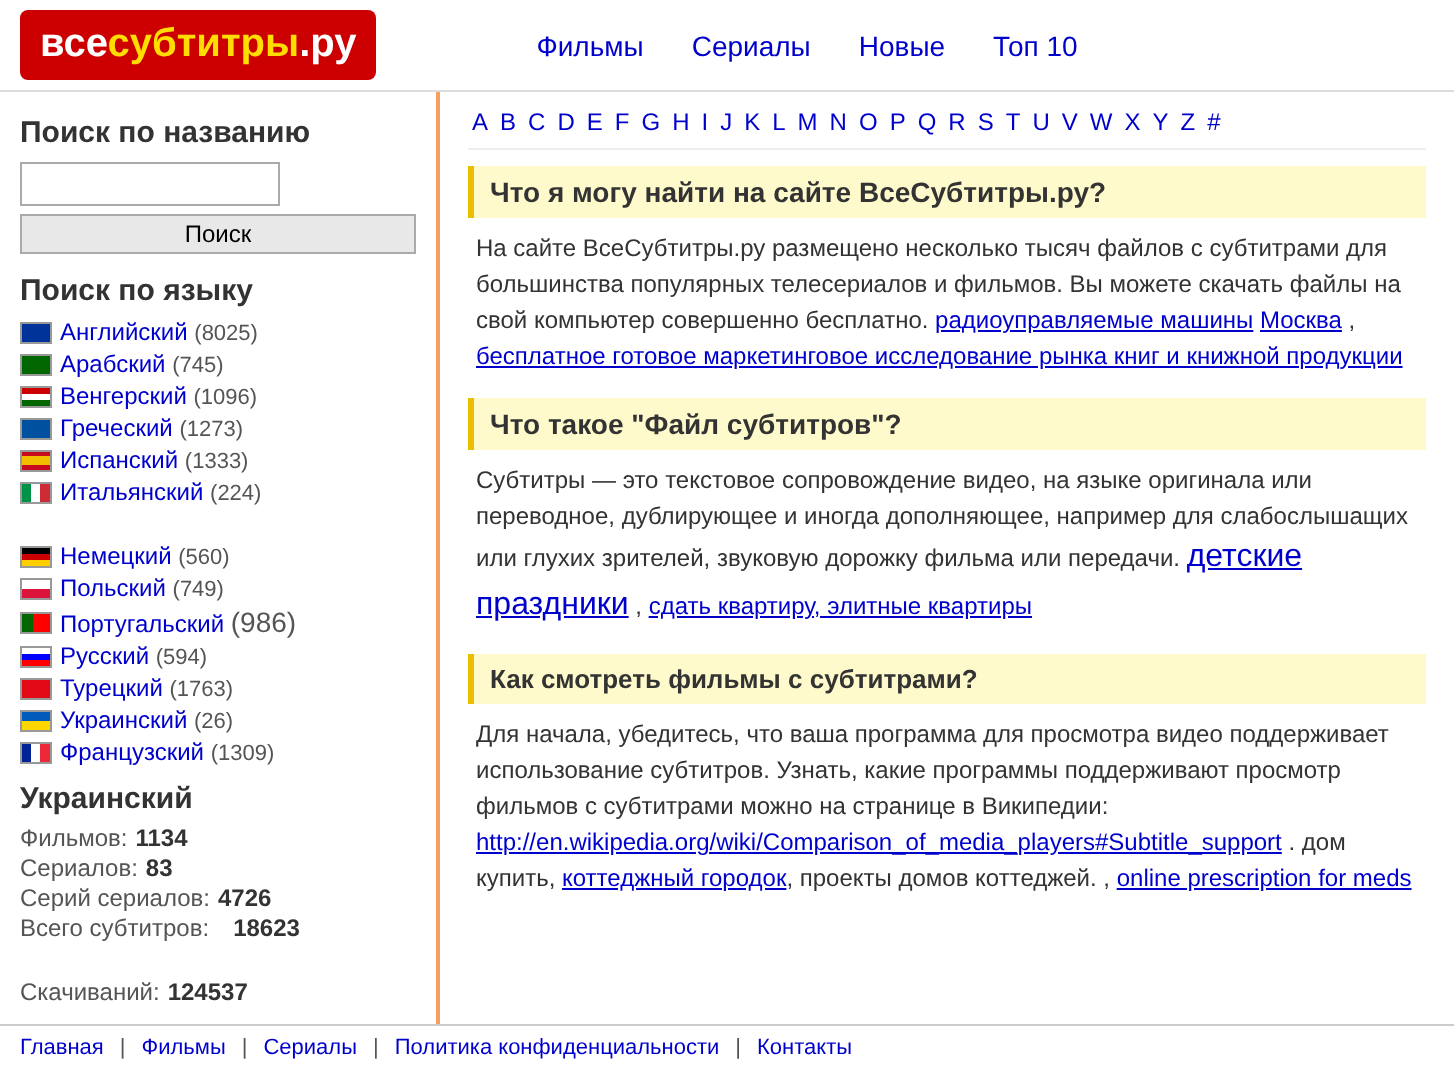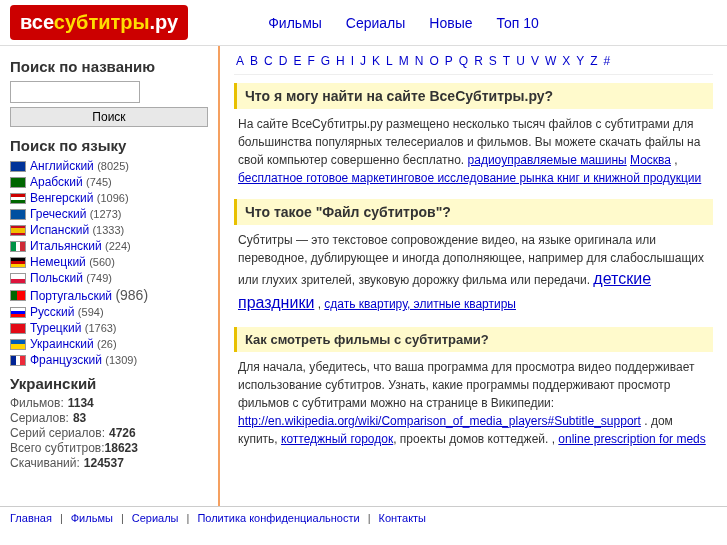--- a/index.html
+++ b/index.html
@@ -49,21 +49,21 @@
           <a href="#" style="color:#0000cc;text-decoration:none;font-size:12px;">Венгерский <span style="color:#555;font-size:11px;">(1096)</span></a>
         </li>
         <li style="display:flex;align-items:center;gap:4px;margin-bottom:2px;">
           <span style="width:16px;height:11px;display:inline-block;border:1px solid #999;background:#0050A0;flex-shrink:0;"></span>
           <a href="#" style="color:#0000cc;text-decoration:none;font-size:12px;">Греческий <span style="color:#555;font-size:11px;">(1273)</span></a>
         </li>
         <li style="display:flex;align-items:center;gap:4px;margin-bottom:2px;">
           <span style="width:16px;height:11px;display:inline-block;border:1px solid #999;background:linear-gradient(to bottom,#c60b1e 25%,#f1bf00 25%,#f1bf00 75%,#c60b1e 75%);flex-shrink:0;"></span>
           <a href="#" style="color:#0000cc;text-decoration:none;font-size:12px;">Испанский <span style="color:#555;font-size:11px;">(1333)</span></a>
         </li>
-        <li style="display:flex;align-items:center;gap:4px;margin-bottom:2px;">
+        <li style="display:flex;align-items:center;gap:4px;margin-bottom:18px;">
           <span style="width:16px;height:11px;display:inline-block;border:1px solid #999;background:linear-gradient(to right,#009246 33%,#fff 33%,#fff 66%,#ce2b37 66%);flex-shrink:0;"></span>
           <a href="#" style="color:#0000cc;text-decoration:none;font-size:12px;">Итальянский <span style="color:#555;font-size:11px;">(224)</span></a>
         </li>
         <li style="display:flex;align-items:center;gap:4px;margin-bottom:2px;">
           <span style="width:16px;height:11px;display:inline-block;border:1px solid #999;background:linear-gradient(to bottom,#000 33%,#c00 33%,#c00 66%,#ffce00 66%);flex-shrink:0;"></span>
           <a href="#" style="color:#0000cc;text-decoration:none;font-size:12px;">Немецкий <span style="color:#555;font-size:11px;">(560)</span></a>
         </li>
         <li style="display:flex;align-items:center;gap:4px;margin-bottom:2px;">
           <span style="width:16px;height:11px;display:inline-block;border:1px solid #999;background:linear-gradient(to bottom,#fff 50%,#dc143c 50%);flex-shrink:0;"></span>
           <a href="#" style="color:#0000cc;text-decoration:none;font-size:12px;">Польский <span style="color:#555;font-size:11px;">(749)</span></a>
@@ -99,21 +99,21 @@
           <span style="font-weight:bold;">1134</span>
         </div>
         <div style="display:flex;gap:4px;margin-bottom:1px;">
           <span style="color:#555;">Сериалов:</span>
           <span style="font-weight:bold;">83</span>
         </div>
         <div style="display:flex;gap:4px;margin-bottom:1px;">
           <span style="color:#555;">Серий сериалов:</span>
           <span style="font-weight:bold;">4726</span>
         </div>
-        <div style="display:flex;gap:0;margin-bottom:1px;">
+        <div style="display:flex;gap:12px;margin-bottom:18px;">
           <span style="color:#555;">Всего субтитров:</span>
           <span style="font-weight:bold;">18623</span>
         </div>
         <div style="display:flex;gap:4px;margin-bottom:1px;">
           <span style="color:#555;">Скачиваний:</span>
           <span style="font-weight:bold;">124537</span>
         </div>
       </div>
     </div>
 

